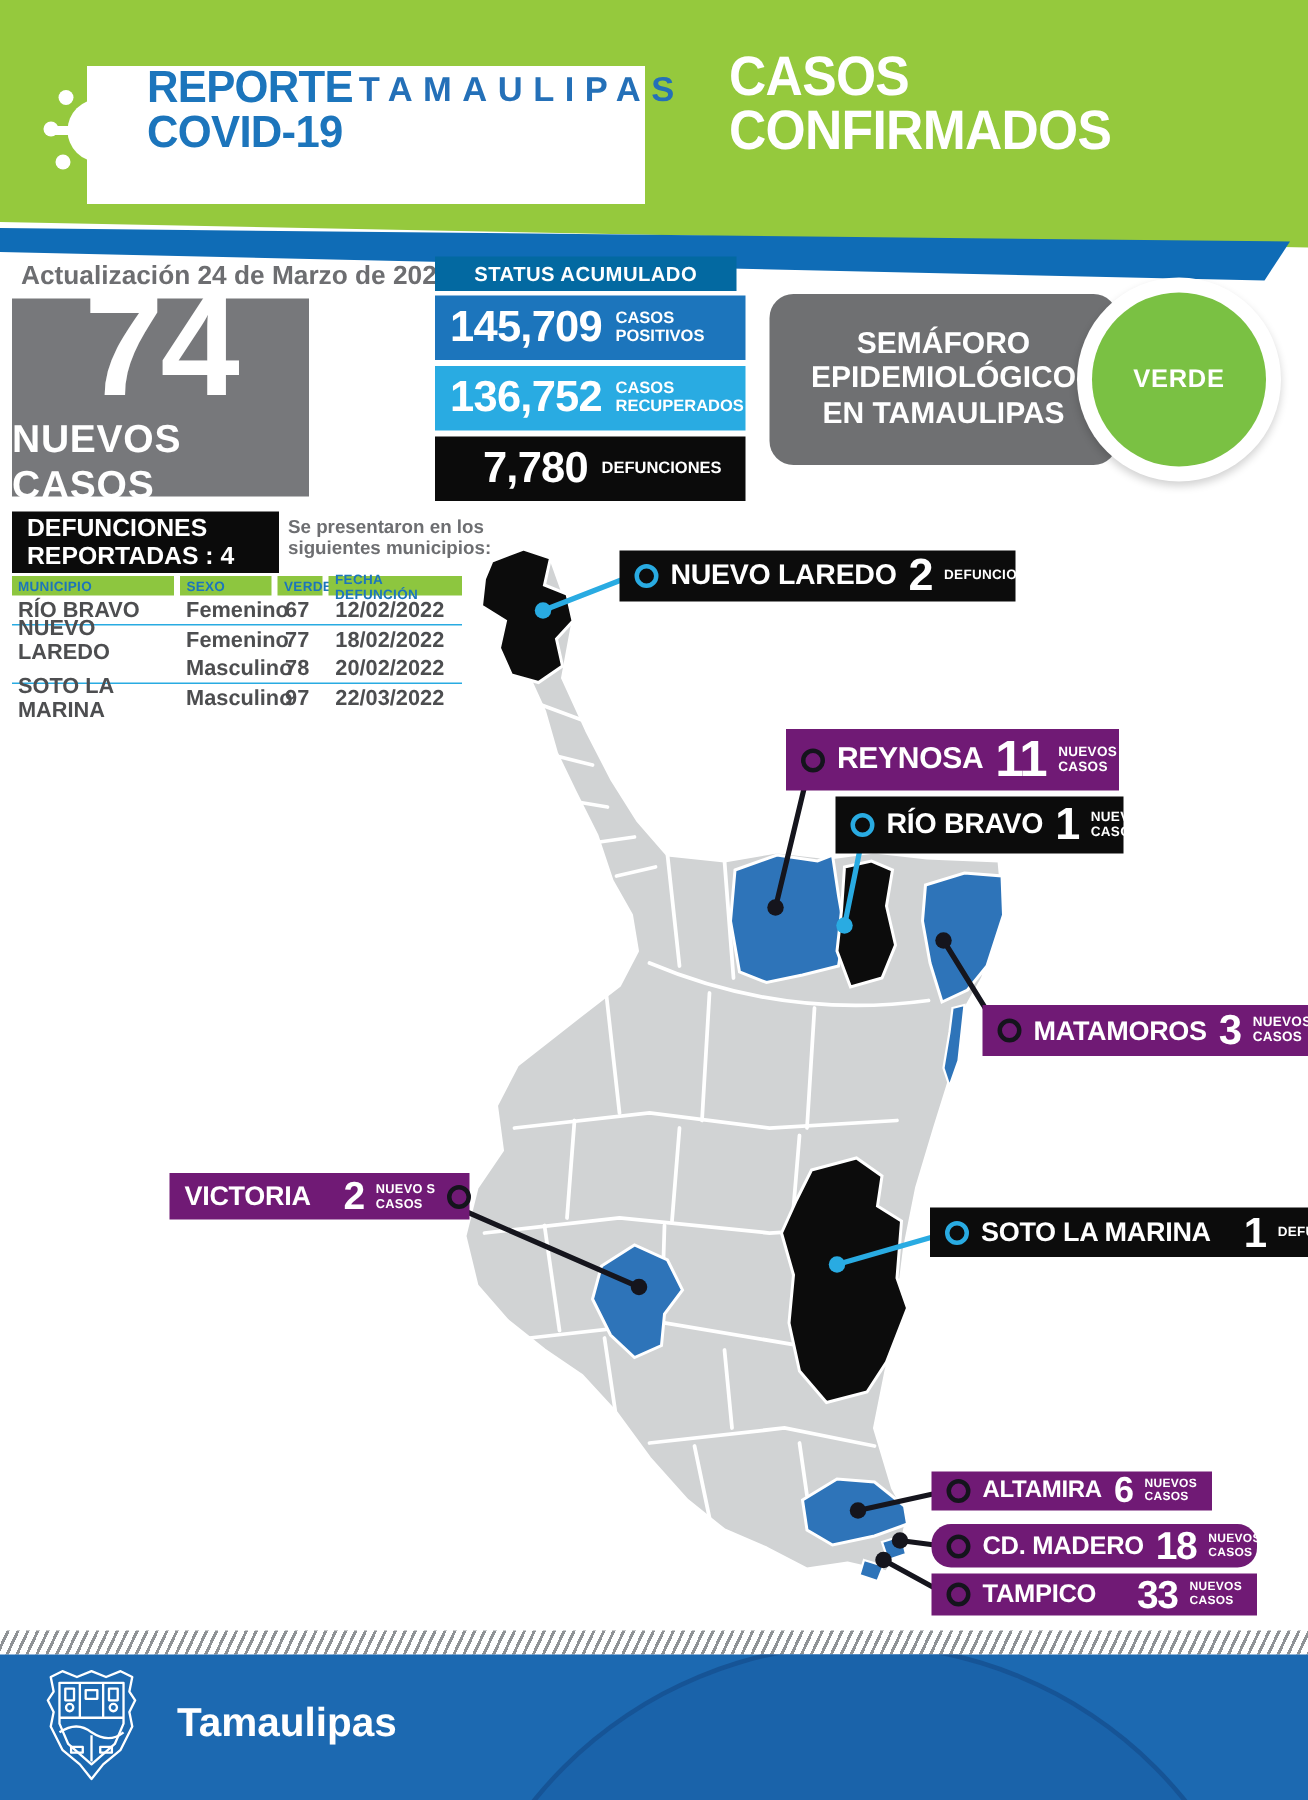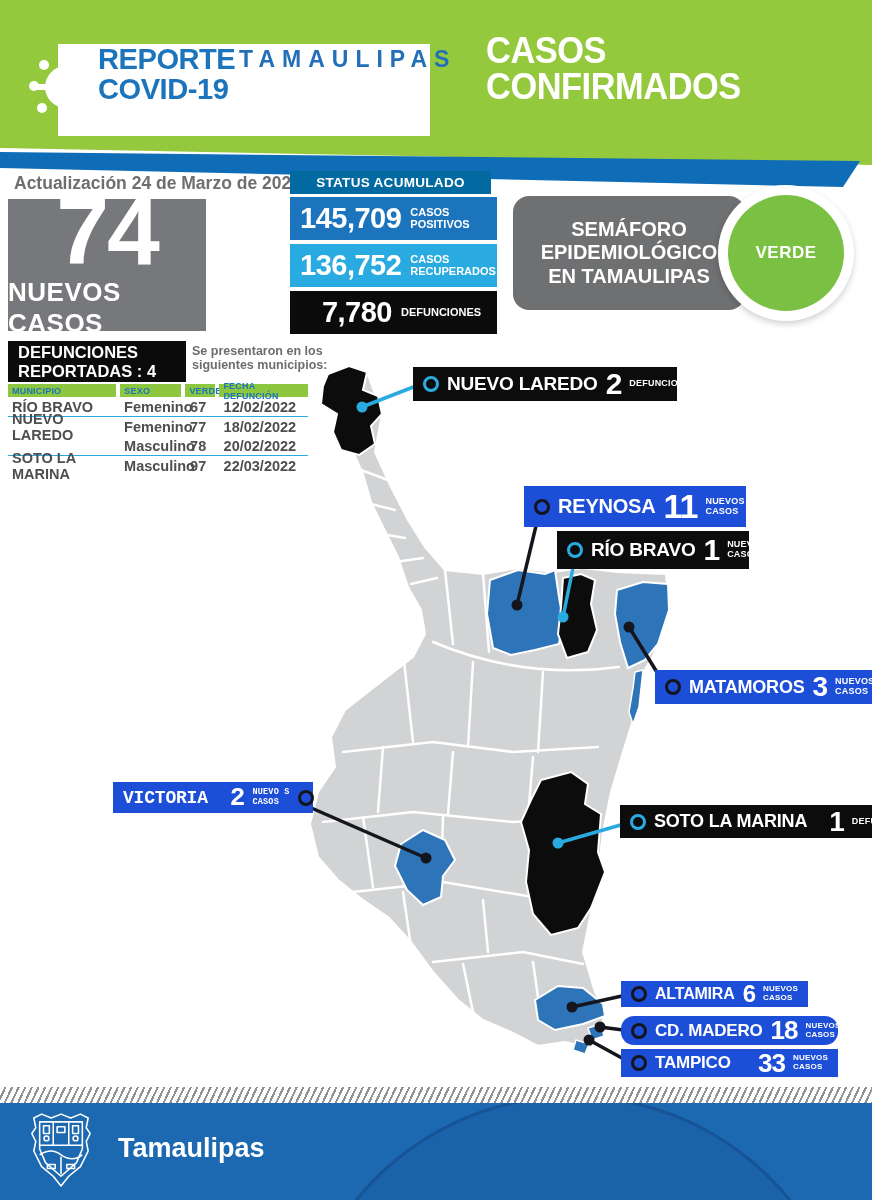--- a/index.html
+++ b/index.html
@@ -44,21 +44,21 @@
   .table{position:absolute;left:8px;top:384px;width:300px;z-index:2;}
   .t-head{display:flex;gap:4px;}
   .t-chip{background:#8dc63f;color:#1c75bc;font-weight:bold;font-size:9px;height:13px;display:flex;align-items:center;padding-left:4px;box-sizing:border-box;letter-spacing:.2px;}
   .c-mun{width:110px;} .c-sex{width:62px;} .c-eda{width:30px;} .c-fec{width:90px;}
   .t-row{display:flex;gap:4px;color:#4d4e50;font-size:14.5px;font-weight:bold;height:19px;align-items:center;}
   .t-row.sep{border-top:1.5px solid #29abe2;}
   .t-row span{display:block;box-sizing:border-box;padding-left:4px;}
   
   #map-svg{position:absolute;left:283px;top:352px;z-index:1;}
   .map-label{position:absolute;z-index:4;display:flex;align-items:center;color:#fff;box-sizing:border-box;padding:0 10px;gap:8px;}
-  .ml-black{background:#0c0c0c;} .ml-cyan{background:#1d4ed8;}
+  .ml-black{background:#0c0c0c;} .ml-cyan{background:#701a75;}
   .ring{width:10px;height:10px;border-radius:50%;flex:none;}
   .ring-cyan{border:3px solid #29abe2;} .ring-dark{border:3px solid #14141c;}
   .ml-name{font-weight:bold;white-space:nowrap;letter-spacing:-.2px;}
   .ml-num{font-weight:bold;margin-left:auto;letter-spacing:-1px;}
   .ml-qual{display:flex;flex-direction:column;justify-content:center;font-weight:bold;font-size:9px;line-height:1.1;letter-spacing:.2px;white-space:nowrap;}
   
   .hatch{position:absolute;left:0;top:1087px;width:872px;height:16px;z-index:2;
          background:repeating-linear-gradient(115deg,#ffffff 0 4px,#8f9295 4px 6px);}
   .footer{position:absolute;left:0;top:1103px;width:872px;height:97px;background:#1c69b1;z-index:2;overflow:hidden;}
   .footer-arc{position:absolute;left:293px;top:-8px;width:560px;height:560px;border-radius:50%;background:#1a63aa;
@@ -282,21 +282,21 @@
   </div>
   <div class="map-label ml-cyan" style="left:655px;top:670px;width:217px;height:34px;">
     <span class="ring ring-dark"></span>
     <span class="ml-name" style="font-size:18px">MATAMOROS</span>
     <span class="ml-num" style="font-size:28px">3</span>
     <span class="ml-qual">
         <span>NUEVOS</span>
         <span>CASOS</span>
       </span>
   </div>
-  <div class="map-label ml-cyan" style="left:113px;top:782px;width:200px;height:31px;font-family:Liberation Mono, monospace;">
+  <div class="map-label ml-cyan" style="left:113px;top:782px;width:200px;height:31px;">
     <span class="ml-name" style="font-size:18px">VICTORIA</span>
     <span class="ml-num" style="font-size:26px;margin-left:14px">2</span>
     <span class="ml-qual" style="font-size:8.5px">
         <span>NUEVO S</span>
         <span>CASOS</span>
       </span>
     <span class="ring ring-dark" style="margin-left:auto"></span>
   </div>
   <div class="map-label ml-black" style="left:620px;top:805px;width:252px;height:33px;">
     <span class="ring ring-cyan"></span>

